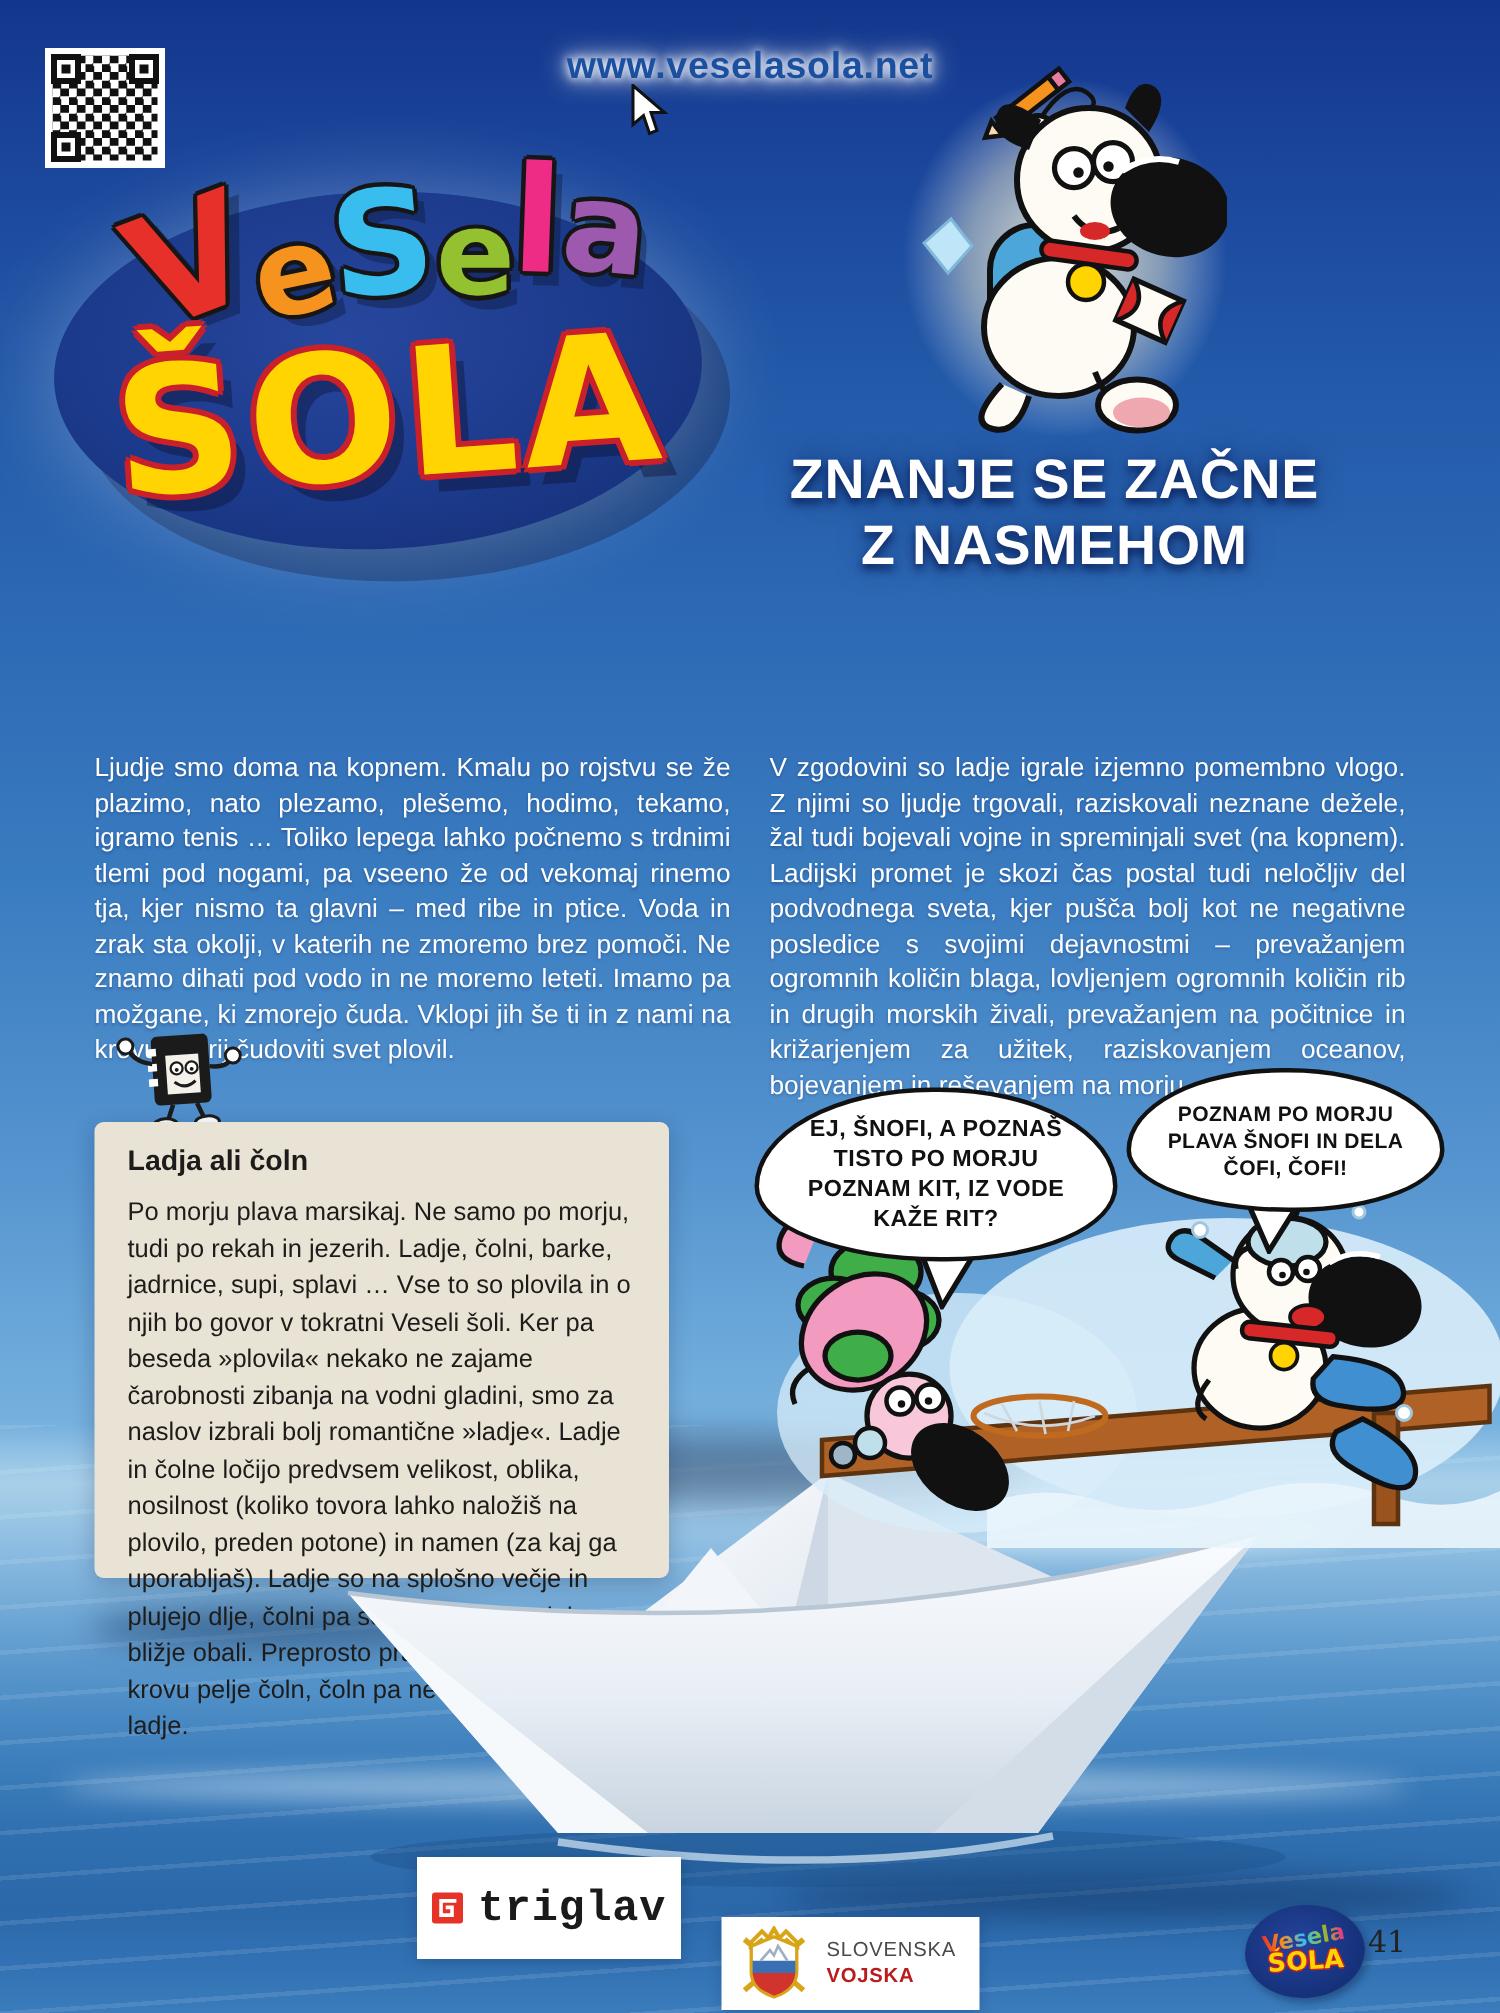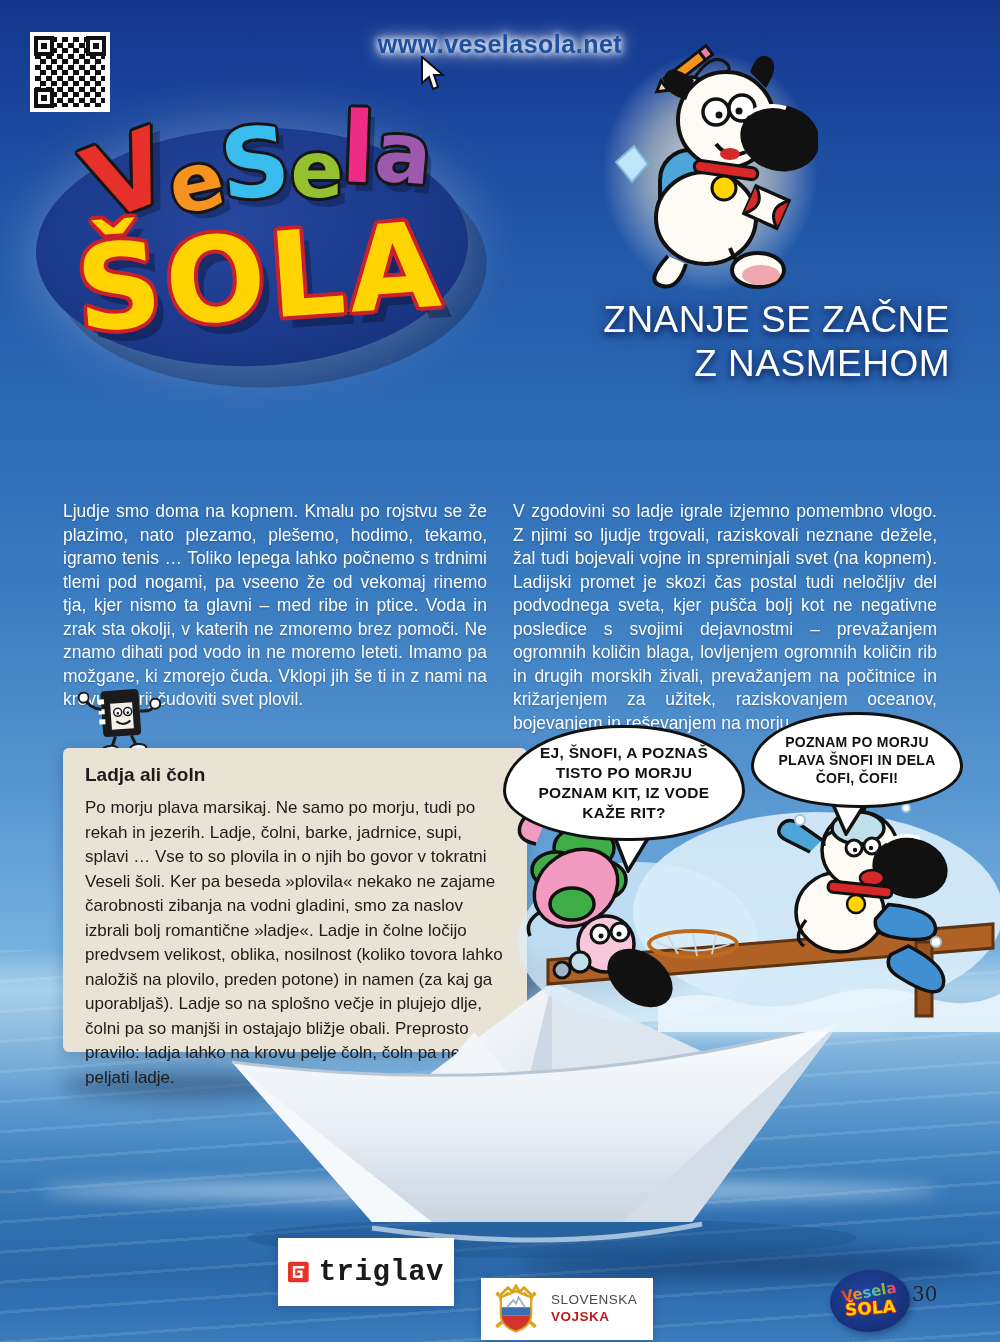--- a/index.html
+++ b/index.html
@@ -58,32 +58,32 @@
   .lv5{color:#9c59ae;font-size:84px;transform:rotate(12deg) translateY(6px);}
   .sola{
     position:absolute;left:60px;top:218px;width:400px;text-align:center;transform:rotate(-4deg);
     font-family:"DejaVu Sans",sans-serif;font-weight:bold;font-size:118px;line-height:1;
     color:#ffd400;letter-spacing:4px;
     text-shadow:4px 0 0 #c9202b,-4px 0 0 #c9202b,0 4px 0 #c9202b,0 -4px 0 #c9202b,
       3px 3px 0 #c9202b,-3px 3px 0 #c9202b,3px -3px 0 #c9202b,-3px -3px 0 #c9202b,
       9px 12px 0 rgba(10,16,44,.4);
   }
   
-  .tagline{position:absolute;left:520px;top:298px;width:430px;text-align:right;color:#fff;
-    font-weight:normal;font-size:37px;line-height:1.18;letter-spacing:.5px;
+  .tagline{position:absolute;left:488px;top:298px;width:430px;text-align:center;color:#fff;
+    font-weight:bold;font-size:37px;line-height:1.18;letter-spacing:.5px;
     text-shadow:0 3px 6px rgba(8,25,80,.85),0 0 18px rgba(8,25,80,.5);}
   .big-title{position:absolute;left:378px;top:380px;color:#fff;font-size:110px;font-weight:bold;
     letter-spacing:1px;text-shadow:0 8px 18px rgba(8,28,90,.6),0 2px 2px rgba(8,28,90,.5);}
   
   .col{position:absolute;top:500px;width:424px;color:#fff;font-size:17.5px;line-height:23.5px;
     text-align:justify;text-shadow:0 1px 2px rgba(10,30,80,.35);}
   .col-left{left:63px;}
   .col-right{left:513px;}
   
-  .infobox{position:absolute;left:63px;top:748px;width:464px;height:304px;background:#e9e3d5;
+  .infobox{position:absolute;left:63px;top:748px;width:383px;height:304px;background:#e9e3d5;
     border-radius:6px;padding:16px 20px 14px 22px;color:#1e1c1a;
     box-shadow:0 4px 14px rgba(10,30,70,.25);}
   .infobox h3{margin:0 0 10px 0;font-size:19px;font-weight:bold;}
   .infobox p{margin:0;font-size:17px;line-height:24.5px;}
   .book-char{position:absolute;left:72px;top:686px;}
   
   .bubble{position:absolute;background:#fff;border:3.5px solid #111;color:#111;
     display:flex;align-items:center;justify-content:center;text-align:center;
     font-weight:bold;letter-spacing:.3px;z-index:6;}
   .bubble-left{left:503px;top:725px;width:242px;height:116px;border-radius:50% 50% 48% 52%/58% 58% 44% 44%;
@@ -352,15 +352,15 @@
     <div class="vojska-text">
       <div class="v1">SLOVENSKA</div>
       <div class="v2">VOJSKA</div>
     </div>
   </div>
 
   <div class="mini-logo">
     <span class="m1">Vesela</span>
     <span class="m2">ŠOLA</span>
   </div>
-  <div class="page-num">30</div>
+  <div class="page-num">41</div>
 
 </div>
 
 </body></html>

